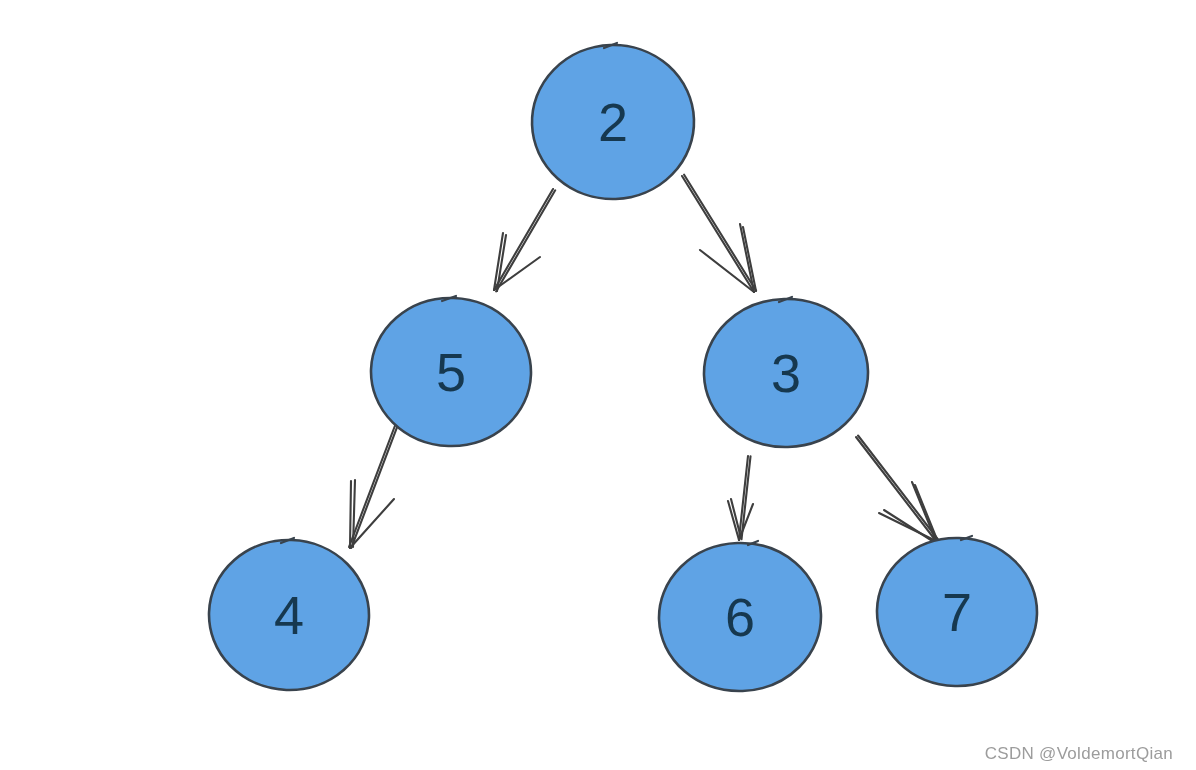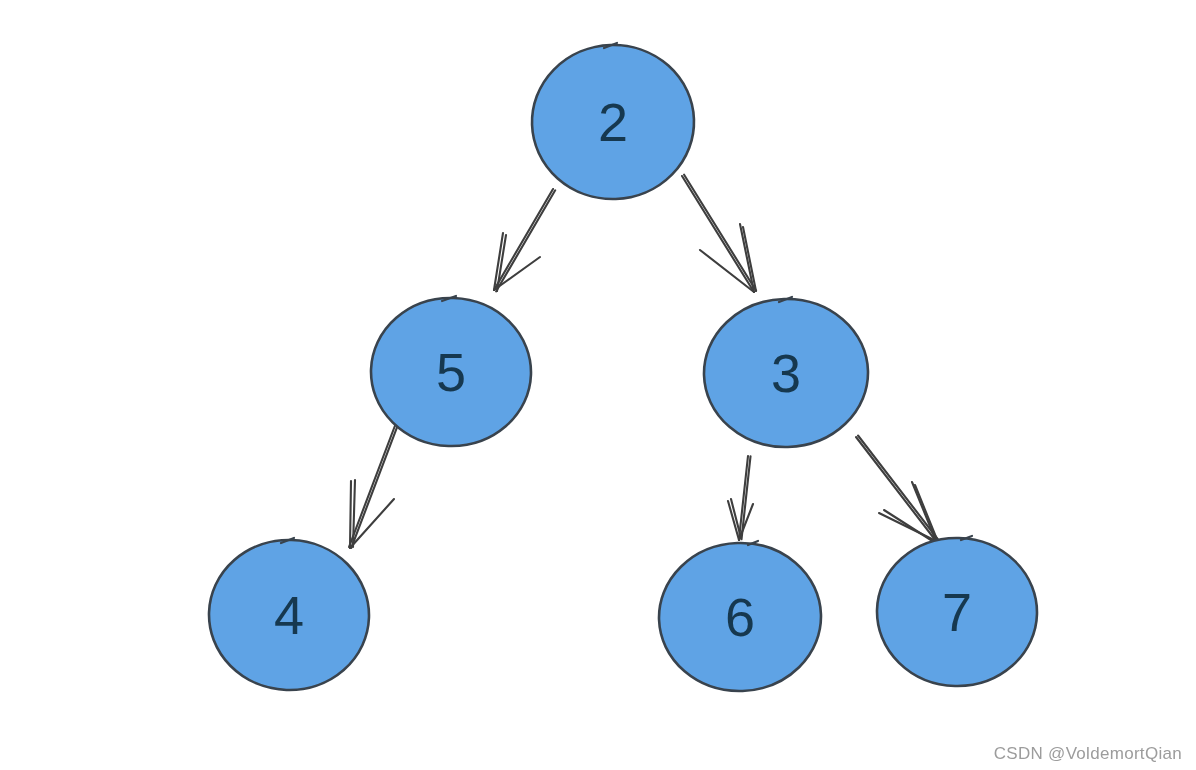--- a/index.html
+++ b/index.html
@@ -42,21 +42,21 @@
     font-size: 54px;
     text-anchor: middle;
   }
   .edge line {
     stroke: var(--arrow);
     stroke-width: 2.1;
     stroke-linecap: round;
   }
   .watermark {
     position: absolute;
-    right: 14px;
+    right: 23px;
     bottom: 6px;
     font-size: 17px;
     letter-spacing: 0.3px;
     color: var(--watermark-color);
     user-select: none;
   }
 </style>
 </head>
 <body>
 

